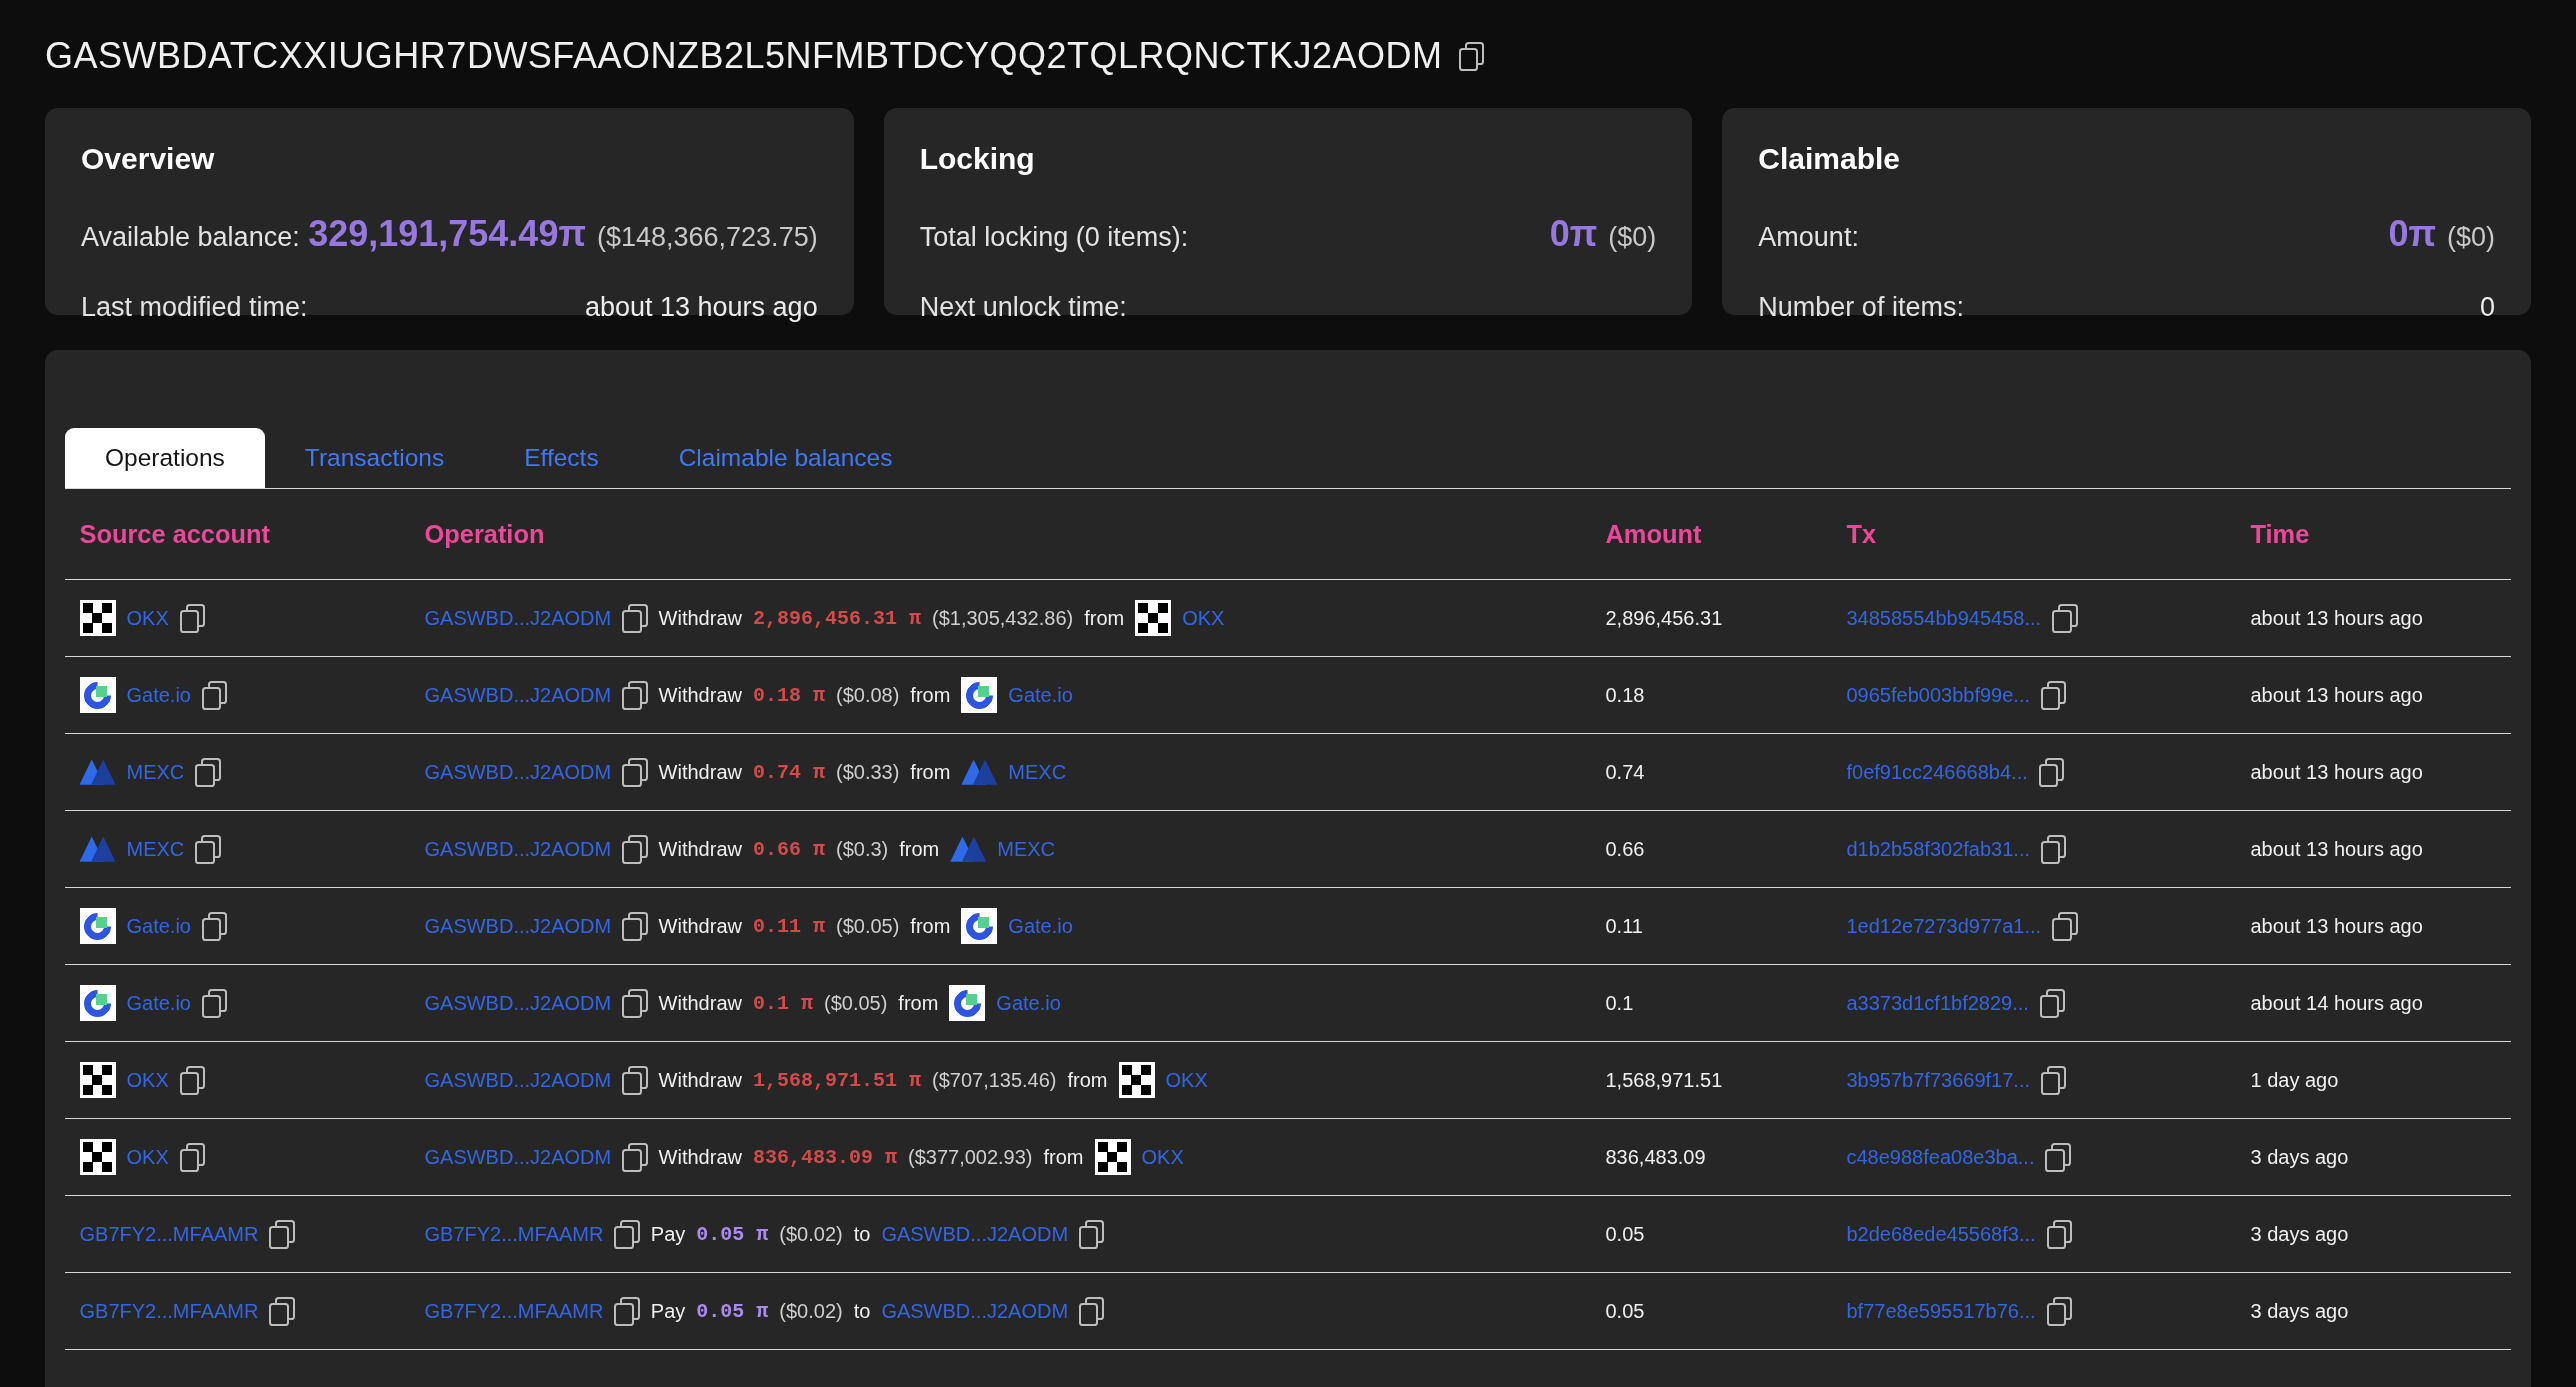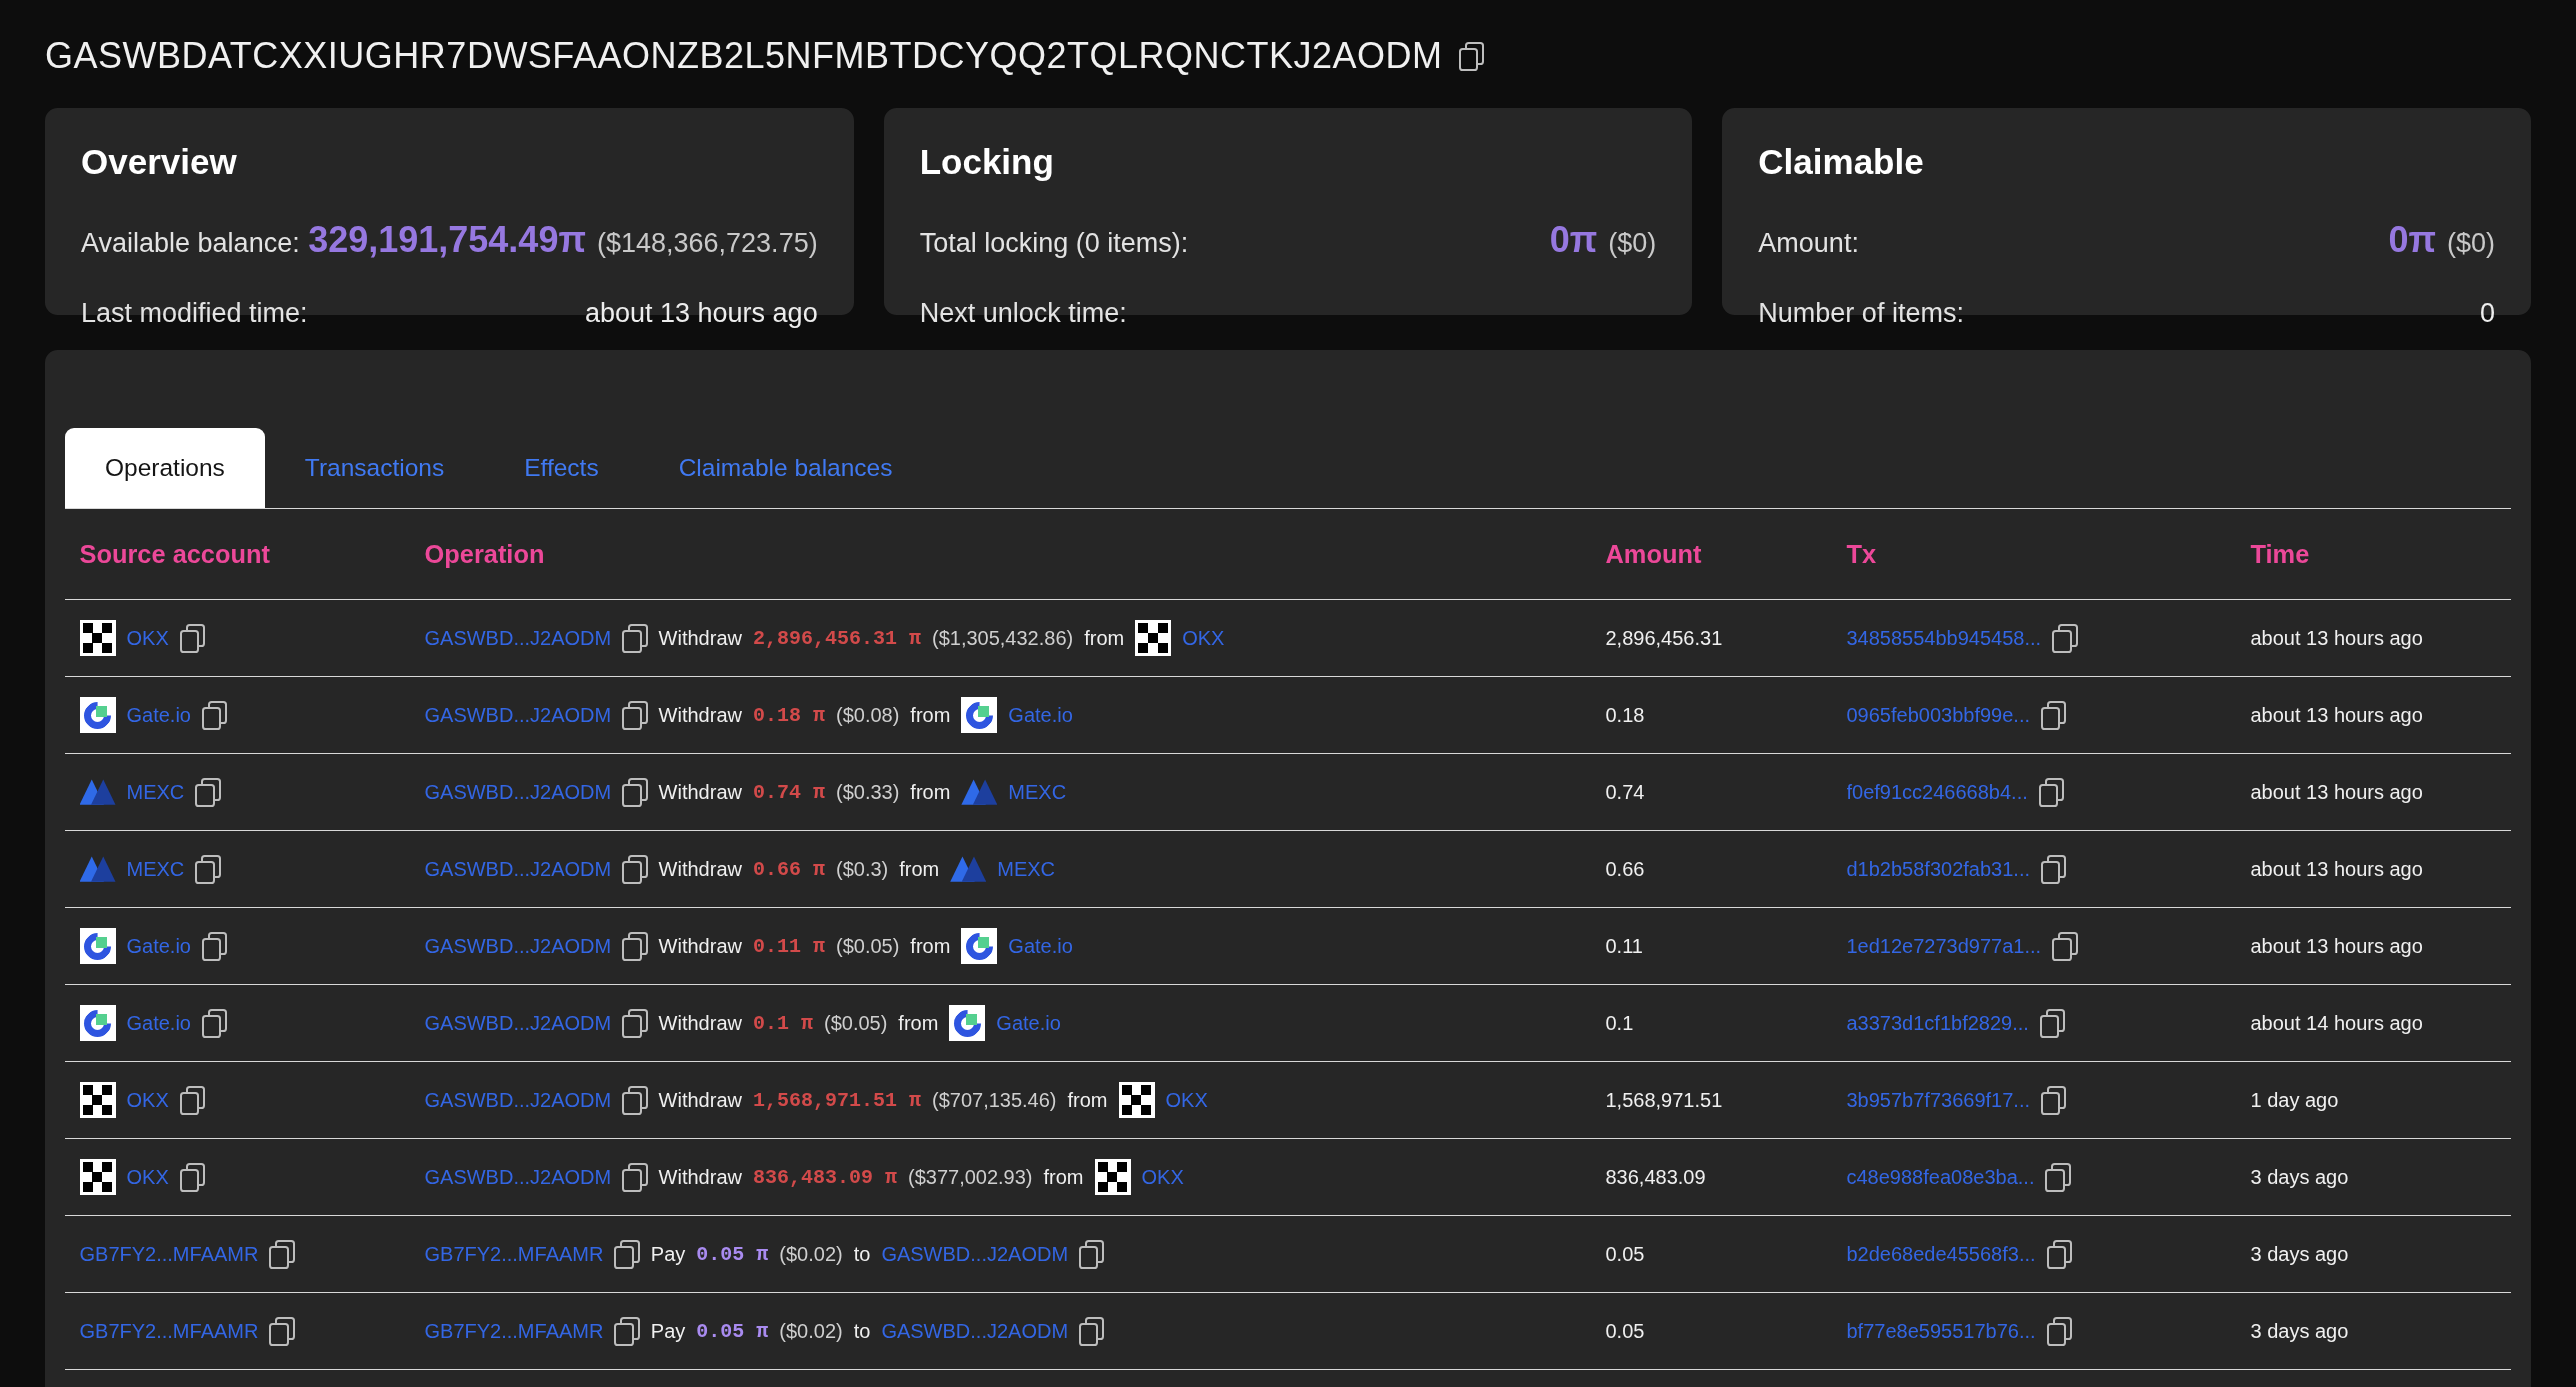--- a/index.html
+++ b/index.html
@@ -13,31 +13,31 @@
     font-family:"Liberation Sans","DejaVu Sans",sans-serif;
   }
   .wrap{padding:0 45px;}
 
   
   .address-bar{display:flex;align-items:center;gap:16.3px;padding-top:35px;font-size:36px;color:#f0f0f0;letter-spacing:0.5px;}
 
   
   .cards{display:grid;grid-template-columns:1fr 1fr 1fr;gap:30px;margin-top:31px;}
   .card{background:var(--card-bg);border-radius:12.7px;padding:27px 36px 33px;height:207px;}
-  .card h2{margin:7.3px 0 0;font-size:35px;font-weight:600;color:#fff;}
+  .card h2{margin:7.3px 0 0;font-size:30px;font-weight:600;color:#fff;}
   .card-row{display:flex;justify-content:space-between;align-items:baseline;margin-top:37px;font-size:27px;color:#e3e3e3;white-space:nowrap;}
   .card-row .val{display:flex;align-items:baseline;gap:11px;}
   .big{font-size:36px;font-weight:700;color:var(--purple);}
   .usd{font-size:27px;color:#c9c9c9;font-weight:400;}
   .plainval{color:#ededed;}
 
   
   .panel{margin-top:35px;background:var(--card-bg);border-radius:12.7px 12.7px 0 0;padding:78px 20px 54px;height:1072px;}
   .tabbar{display:flex;align-items:stretch;border-bottom:1.8px solid var(--divider);}
-  .tab{height:80px;display:flex;align-items:center;padding:0 40px;font-size:24.5px;color:var(--tab-blue);cursor:pointer;}
+  .tab{height:60px;display:flex;align-items:center;padding:0 40px;font-size:24.5px;color:var(--tab-blue);cursor:pointer;}
   .tab.active{background:#fff;color:#151515;border-radius:9px 9px 0 0;}
 
   
   .thead,.tr{display:grid;grid-template-columns:345px 1181px 241px 404px 1fr;align-items:center;padding:0 14.5px;border-bottom:1.8px solid var(--divider);}
   .thead{height:91px;font-weight:700;font-size:25.4px;color:#ec4899;}
   .tr{height:77px;font-size:20px;}
   .td{display:flex;align-items:center;gap:11px;min-width:0;white-space:nowrap;overflow:hidden;}
   .link{color:var(--blue);text-decoration:none;cursor:pointer;}
   .plain{color:#f0f0f0;}
   .opamount{font-weight:700;font-family:Liberation Mono, monospace;}

